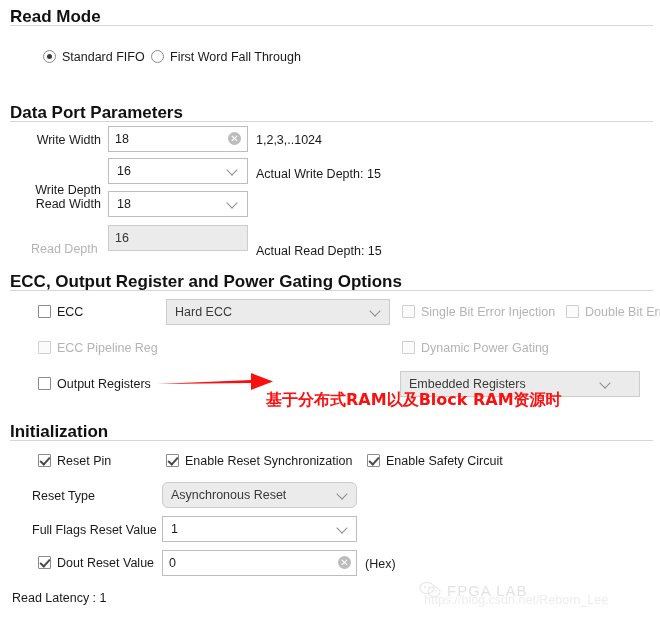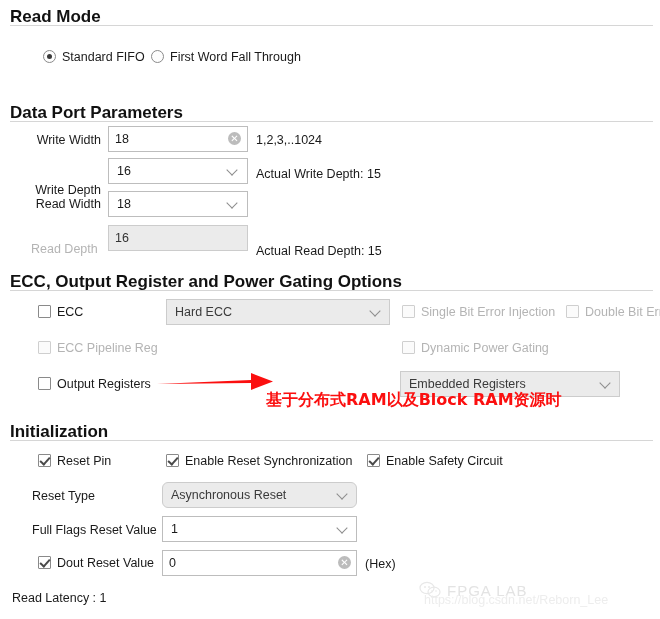--- a/index.html
+++ b/index.html
@@ -223,21 +223,21 @@
 <div class="lbl dim" style="left:585px; top:305px;">Double Bit Error Injection</div>
 
 <span class="cbx dim" style="left:38px; top:341px;"></span>
 <div class="lbl dim" style="left:57px; top:341px;">ECC Pipeline Reg</div>
 
 <span class="cbx dim" style="left:402px; top:341px;"></span>
 <div class="lbl dim" style="left:421px; top:341px;">Dynamic Power Gating</div>
 
 <span class="cbx" style="left:38px; top:377px;"></span>
 <div class="lbl" style="left:57px; top:377px;">Output Registers</div>
-<div class="combo disabled" style="left:400px; top:371px; width:220px;">Embedded Registers</div>
+<div class="combo disabled" style="left:400px; top:371px; width:240px;">Embedded Registers</div>
 <span class="chev" style="left:601px; top:379px;"></span>
 
 <svg class="arrow-svg" style="left:155px; top:368px;" width="120" height="26" viewBox="0 0 120 26">
   <path d="M2,16 L96,12 L96,5 L118,13.5 L96,22 L96,15 Z" fill="#fb0f0f"></path>
 </svg>
 <div class="anno-text" style="left:266px; top:390px;">基于分布式RAM以及Block RAM资源时</div>
 
 <div class="section-head" style="left:10px; top:422px;">Initialization</div>
 <div class="section-rule" style="left:10px; top:440px; width:643px;"></div>
 

